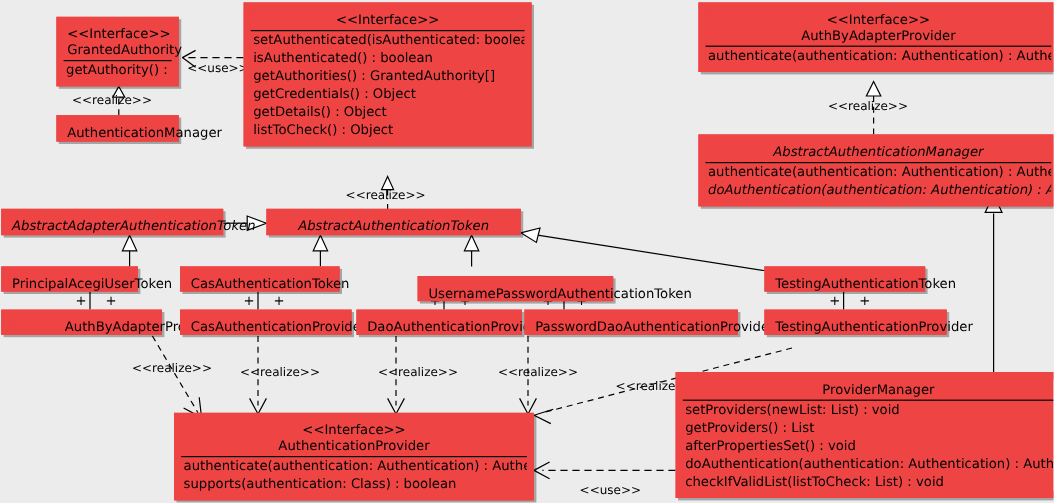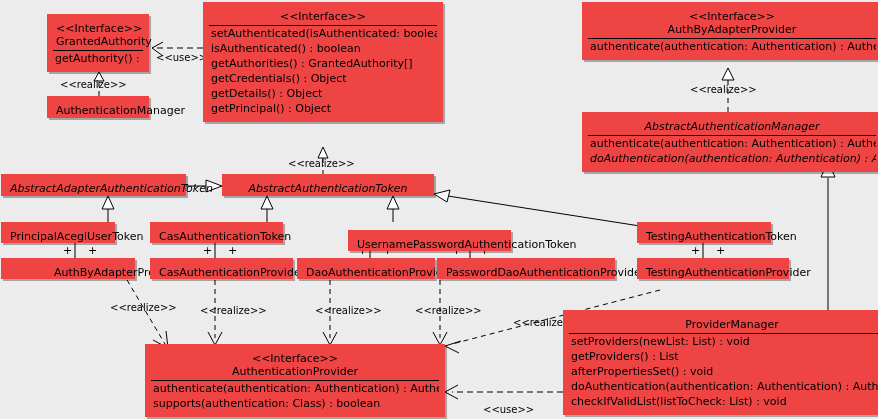--- a/index.html
+++ b/index.html
@@ -204,21 +204,21 @@
     <div class="cls-header">
       <span class="cls-stereo">&lt;&lt;Interface&gt;&gt;</span>
     </div>
     <div class="cls-divider"></div>
     <div class="cls-ops">
       <div class="op-row">setAuthenticated(isAuthenticated: boolean) : void</div>
       <div class="op-row">isAuthenticated() : boolean</div>
       <div class="op-row">getAuthorities() : GrantedAuthority[]</div>
       <div class="op-row">getCredentials() : Object</div>
       <div class="op-row">getDetails() : Object</div>
-      <div class="op-row">getPrincipal() : Object</div>
+      <div class="op-row">listToCheck() : Object</div>
     </div>
   </div>
 
   <div class="uml-class" style="left:582px; top:2px; width:300px;">
     <div class="cls-header">
       <span class="cls-stereo">&lt;&lt;Interface&gt;&gt;</span>
       <span class="cls-name">AuthByAdapterProvider</span>
     </div>
     <div class="cls-divider"></div>
     <div class="cls-ops">

